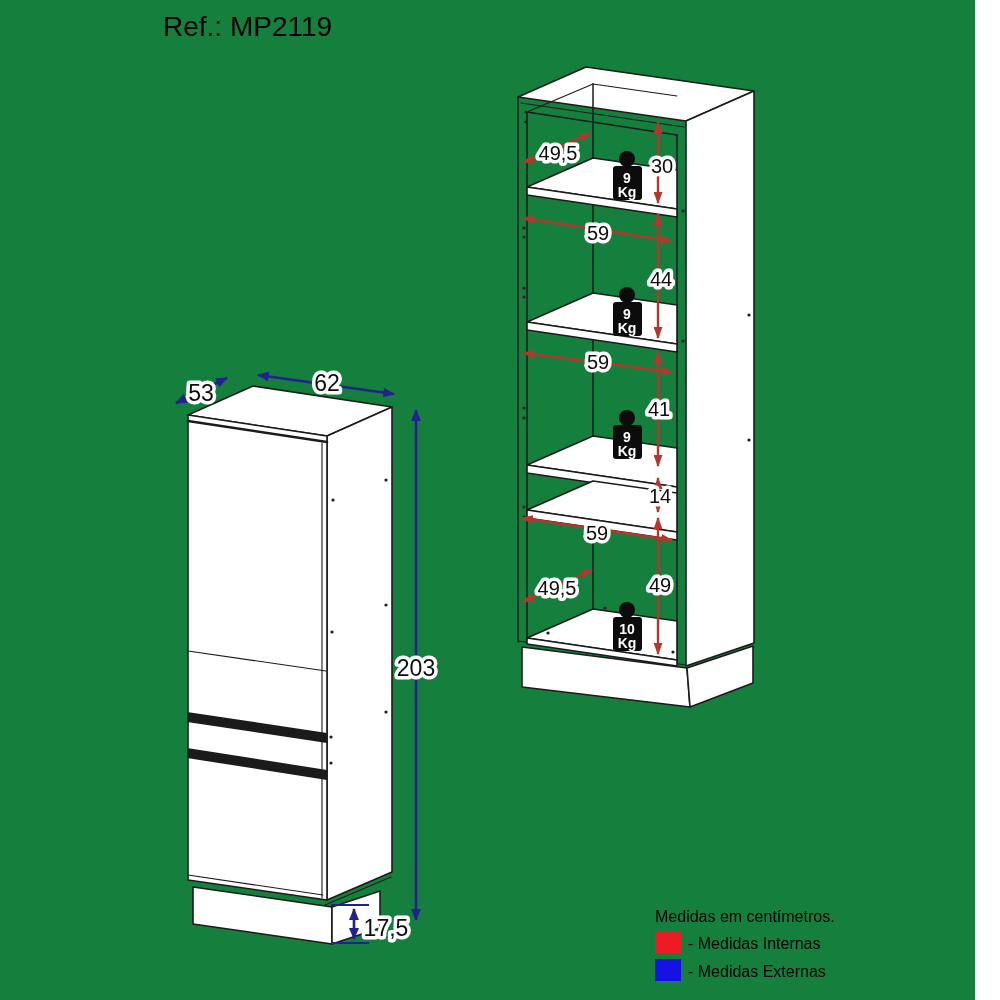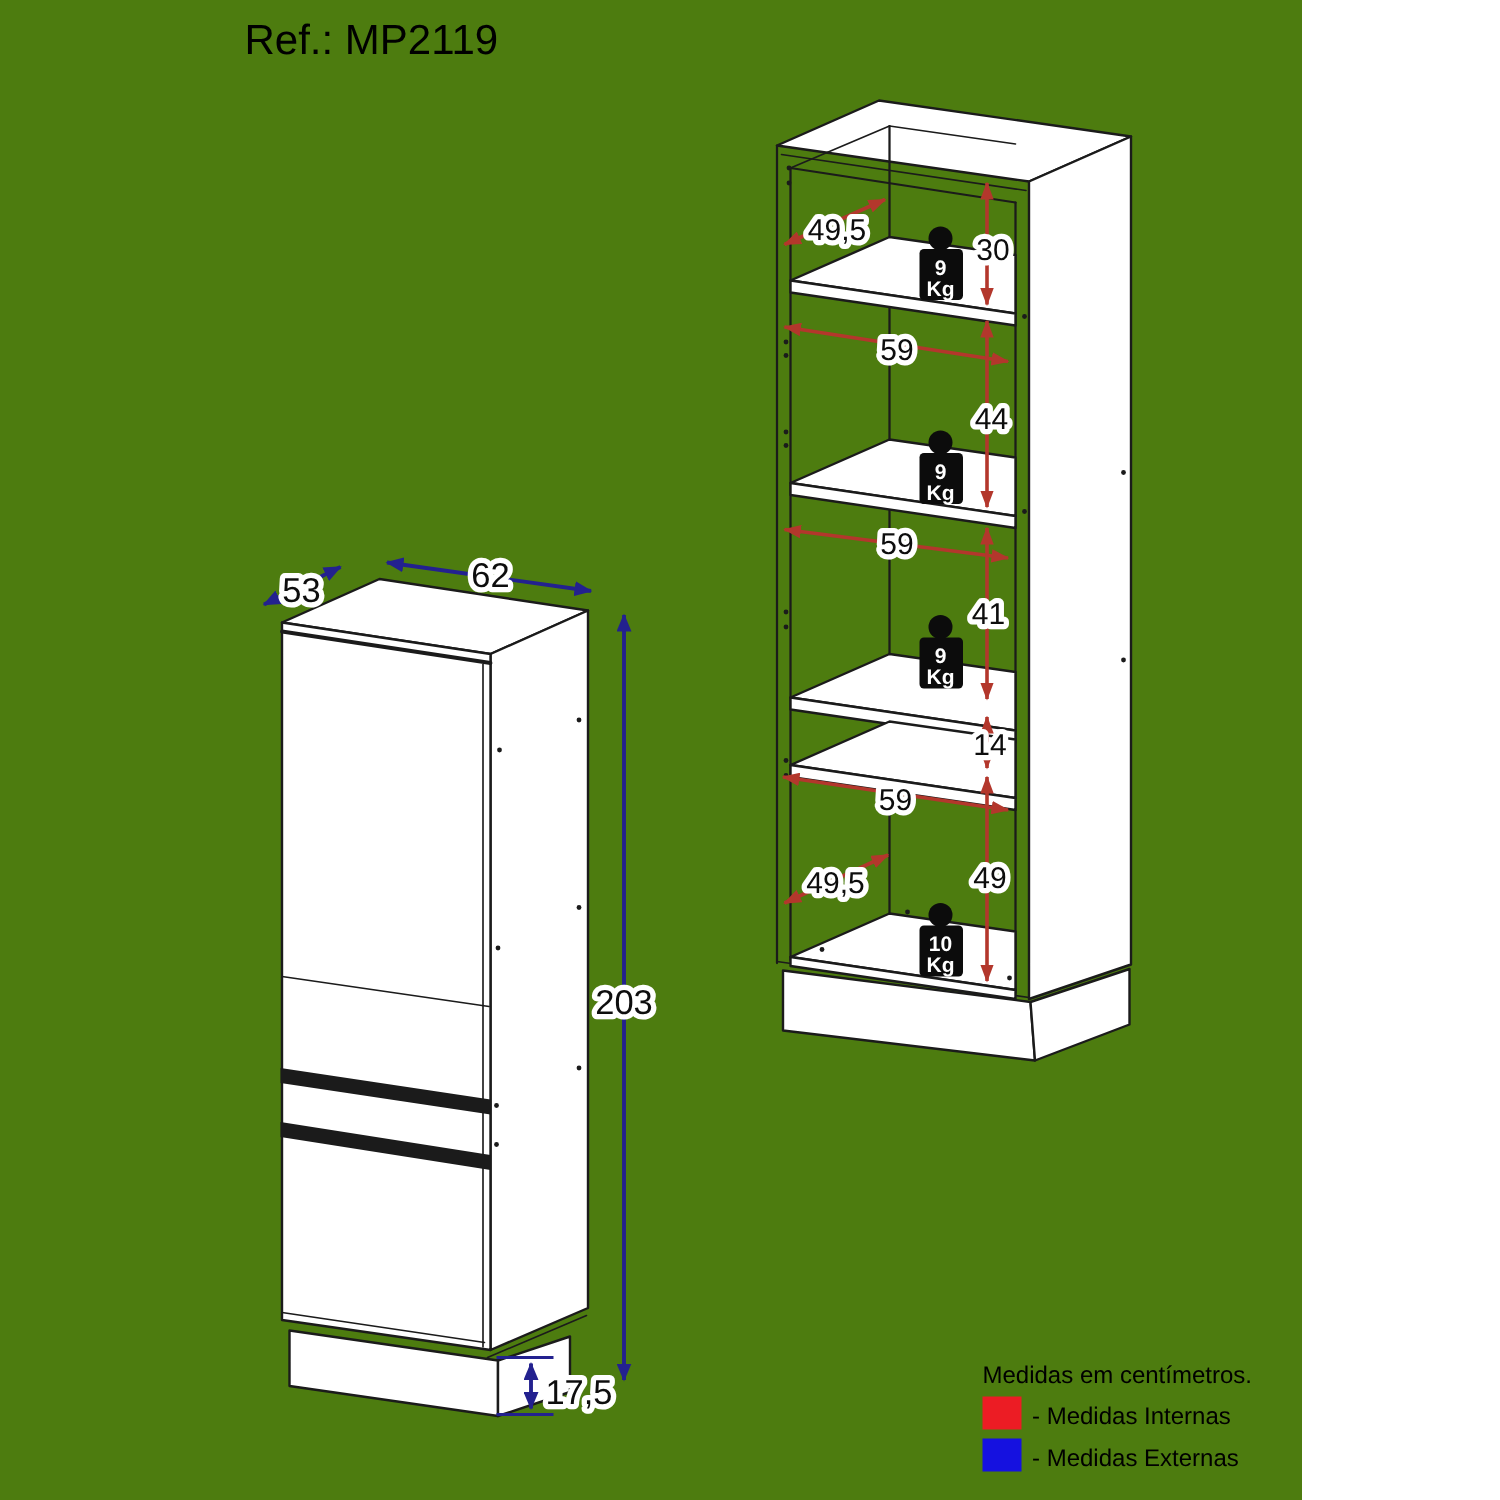--- a/index.html
+++ b/index.html
@@ -4,21 +4,21 @@
 <style>
   :root{
     --internal-dim:#b3372c;
     --external-dim:#23218f;
     --legend-internal:#ec1c24;
     --legend-external:#1511e0;
     --line:#1b1b1b;
     --badge-bg:#0c0c0c;
   }
   html,body{margin:0;padding:0;background:#ffffff;}
-  .stage{width:868px;height:1000px;position:relative;background:#4d7c0f;}
+  .stage{width:975px;height:1000px;position:relative;background:#15803d;}
   svg{display:block}
   .ln{stroke:var(--line);fill:none;stroke-width:1.5;stroke-linejoin:round;stroke-linecap:round}
   .thin{stroke-width:1.1}
   .thick{stroke-width:2.6}
   .face{fill:#ffffff;stroke:var(--line);stroke-width:1.6;stroke-linejoin:round}
   .dark{fill:var(--line);stroke:none}
   .rdim{stroke:var(--internal-dim);stroke-width:2.4;fill:none}
   .bdim{stroke:var(--external-dim);stroke-width:2.6;fill:none}
   .rfill{fill:var(--internal-dim);stroke:none}
   .bfill{fill:var(--external-dim);stroke:none}

